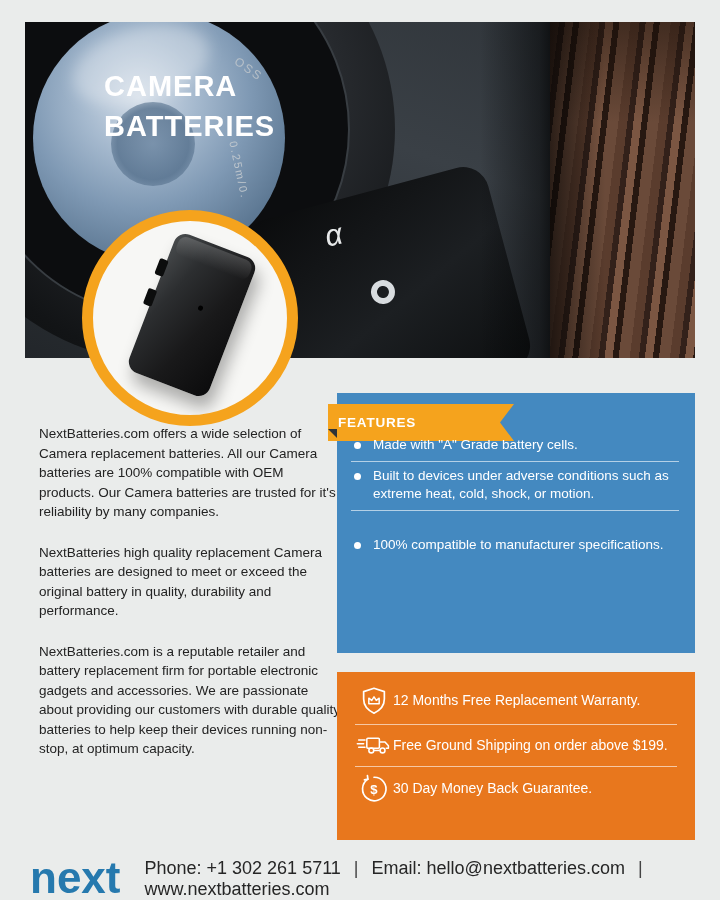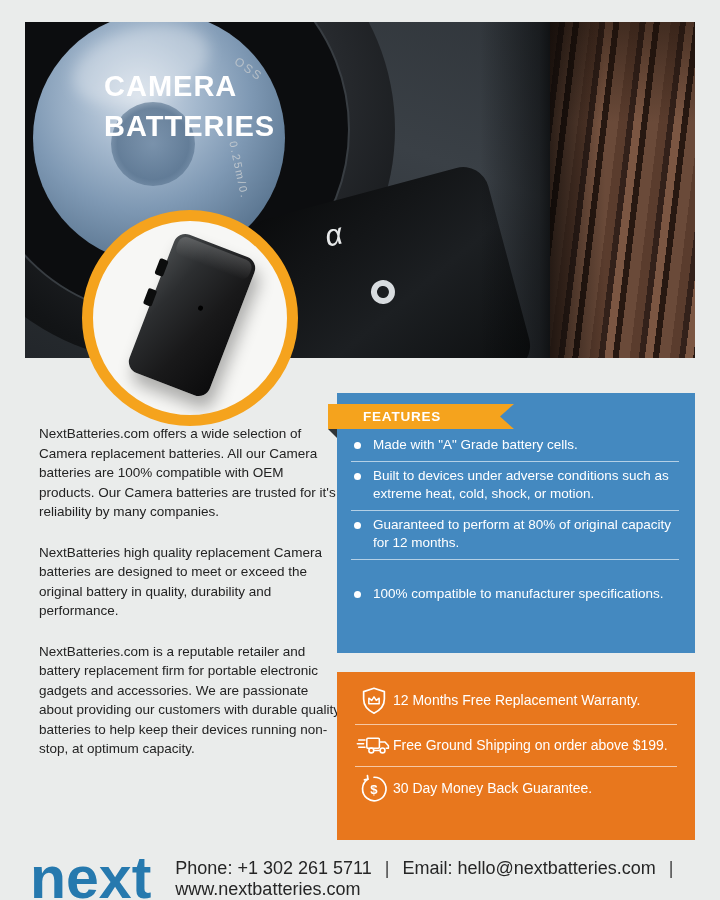--- a/index.html
+++ b/index.html
@@ -57,22 +57,22 @@
   .batt-tab{position:absolute;background:#0c0d0d;width:9px;height:17px;left:-7px;border-radius:2px;}
   .batt-tab.t1{top:32px}.batt-tab.t2{top:64px}
   .batt-dot{position:absolute;left:46px;top:62px;width:5px;height:5px;border-radius:50%;background:#000;}
 
   
   .intro{position:absolute;left:39px;top:424px;width:302px;}
   .intro p{margin:0 0 21px 0;font-size:13.5px;line-height:19.5px;color:#232323;}
 
   
   .features{position:absolute;left:337px;top:393px;width:358px;height:260px;background:var(--blue);}
-  .ribbon{position:absolute;top:11px;left:-9px;height:25px;width:186px;background:var(--accent);
-          display:flex;align-items:center;padding-left:35px;
+  .ribbon{position:absolute;top:11px;left:-9px;height:37px;width:186px;background:var(--accent);
+          display:flex;align-items:center;padding-left:10px;
           clip-path:polygon(0 0,100% 0,calc(100% - 14px) 50%,100% 100%,0 100%);}
   .ribbon span{color:#fff;font-weight:700;font-size:13.5px;letter-spacing:.8px;}
   .ribbon-fold{position:absolute;left:-9px;top:36px;width:0;height:0;
                border-top:9px solid #2f3437;border-left:9px solid transparent;}
   .features-list{margin:0;padding:38px 16px 0 14px;list-style:none;}
   .features-list li{position:relative;padding:5px 0 6px 22px;border-bottom:1px solid rgba(255,255,255,.6);
                     font-size:13.5px;line-height:18.5px;color:#fff;}
   .features-list li:last-child{border-bottom:none;margin-top:20px;}
   .bullet{position:absolute;left:3px;top:11px;width:7px;height:7px;border-radius:50%;background:#fff;}
 
@@ -80,21 +80,21 @@
   .guarantees{position:absolute;left:337px;top:672px;width:358px;height:168px;background:var(--deep-orange);
               padding:6px 18px;}
   .grow{display:flex;align-items:center;padding:7px 0;border-bottom:1px solid rgba(255,255,255,.6);}
   .grow:last-child{border-bottom:none;}
   .gicon{flex:0 0 38px;display:flex;justify-content:center;align-items:center;}
   .gtext{font-size:14px;line-height:19.5px;color:#fff;}
 
   
   .footer{position:absolute;left:30px;top:824px;display:flex;align-items:flex-end;gap:24px;}
   .logo{display:flex;flex-direction:column;align-items:center;}
-  .logo-next{font-size:59px;line-height:36px;color:var(--logo-blue);font-weight:600;margin-top:36px;}
+  .logo-next{font-size:44px;line-height:36px;color:var(--logo-blue);font-weight:600;margin-top:36px;}
   .logo-batteries{font-size:9px;letter-spacing:4px;color:var(--logo-blue);margin-top:4px;font-weight:700;}
   .contact{padding-bottom:10px;font-size:18px;color:#262626;}
   .contact .sep{margin:0 8px;color:#444;}
 </style>
 </head>
 <body>
 
 <div class="page">
 
   <div class="photo">
@@ -139,24 +139,20 @@
       <li>
         <span class="bullet"></span>
         <span>Made with "A" Grade battery cells.</span>
       </li>
       <li>
         <span class="bullet"></span>
         <span>Built to devices under adverse conditions such as extreme heat, cold, shock, or motion.</span>
       </li>
       <li>
         <span class="bullet"></span>
-        <span>Guaranteed to perform at 80% of original capacity for 12 months.</span>
-      </li>
-      <li>
-        <span class="bullet"></span>
         <span>100% compatible to manufacturer specifications.</span>
       </li>
     </ul>
   </div>
 
   <div class="guarantees">
     <div class="grow">
       <span class="gicon">
         <svg viewBox="0 0 34 34" width="32" height="32" aria-hidden="true">
           <path d="M17 3.5 L28 7 V15 C28 22.5 23.5 27 17 30 C10.5 27 6 22.5 6 15 V7 Z" fill="none" stroke="#fff" stroke-width="1.8" stroke-linejoin="round"></path>

